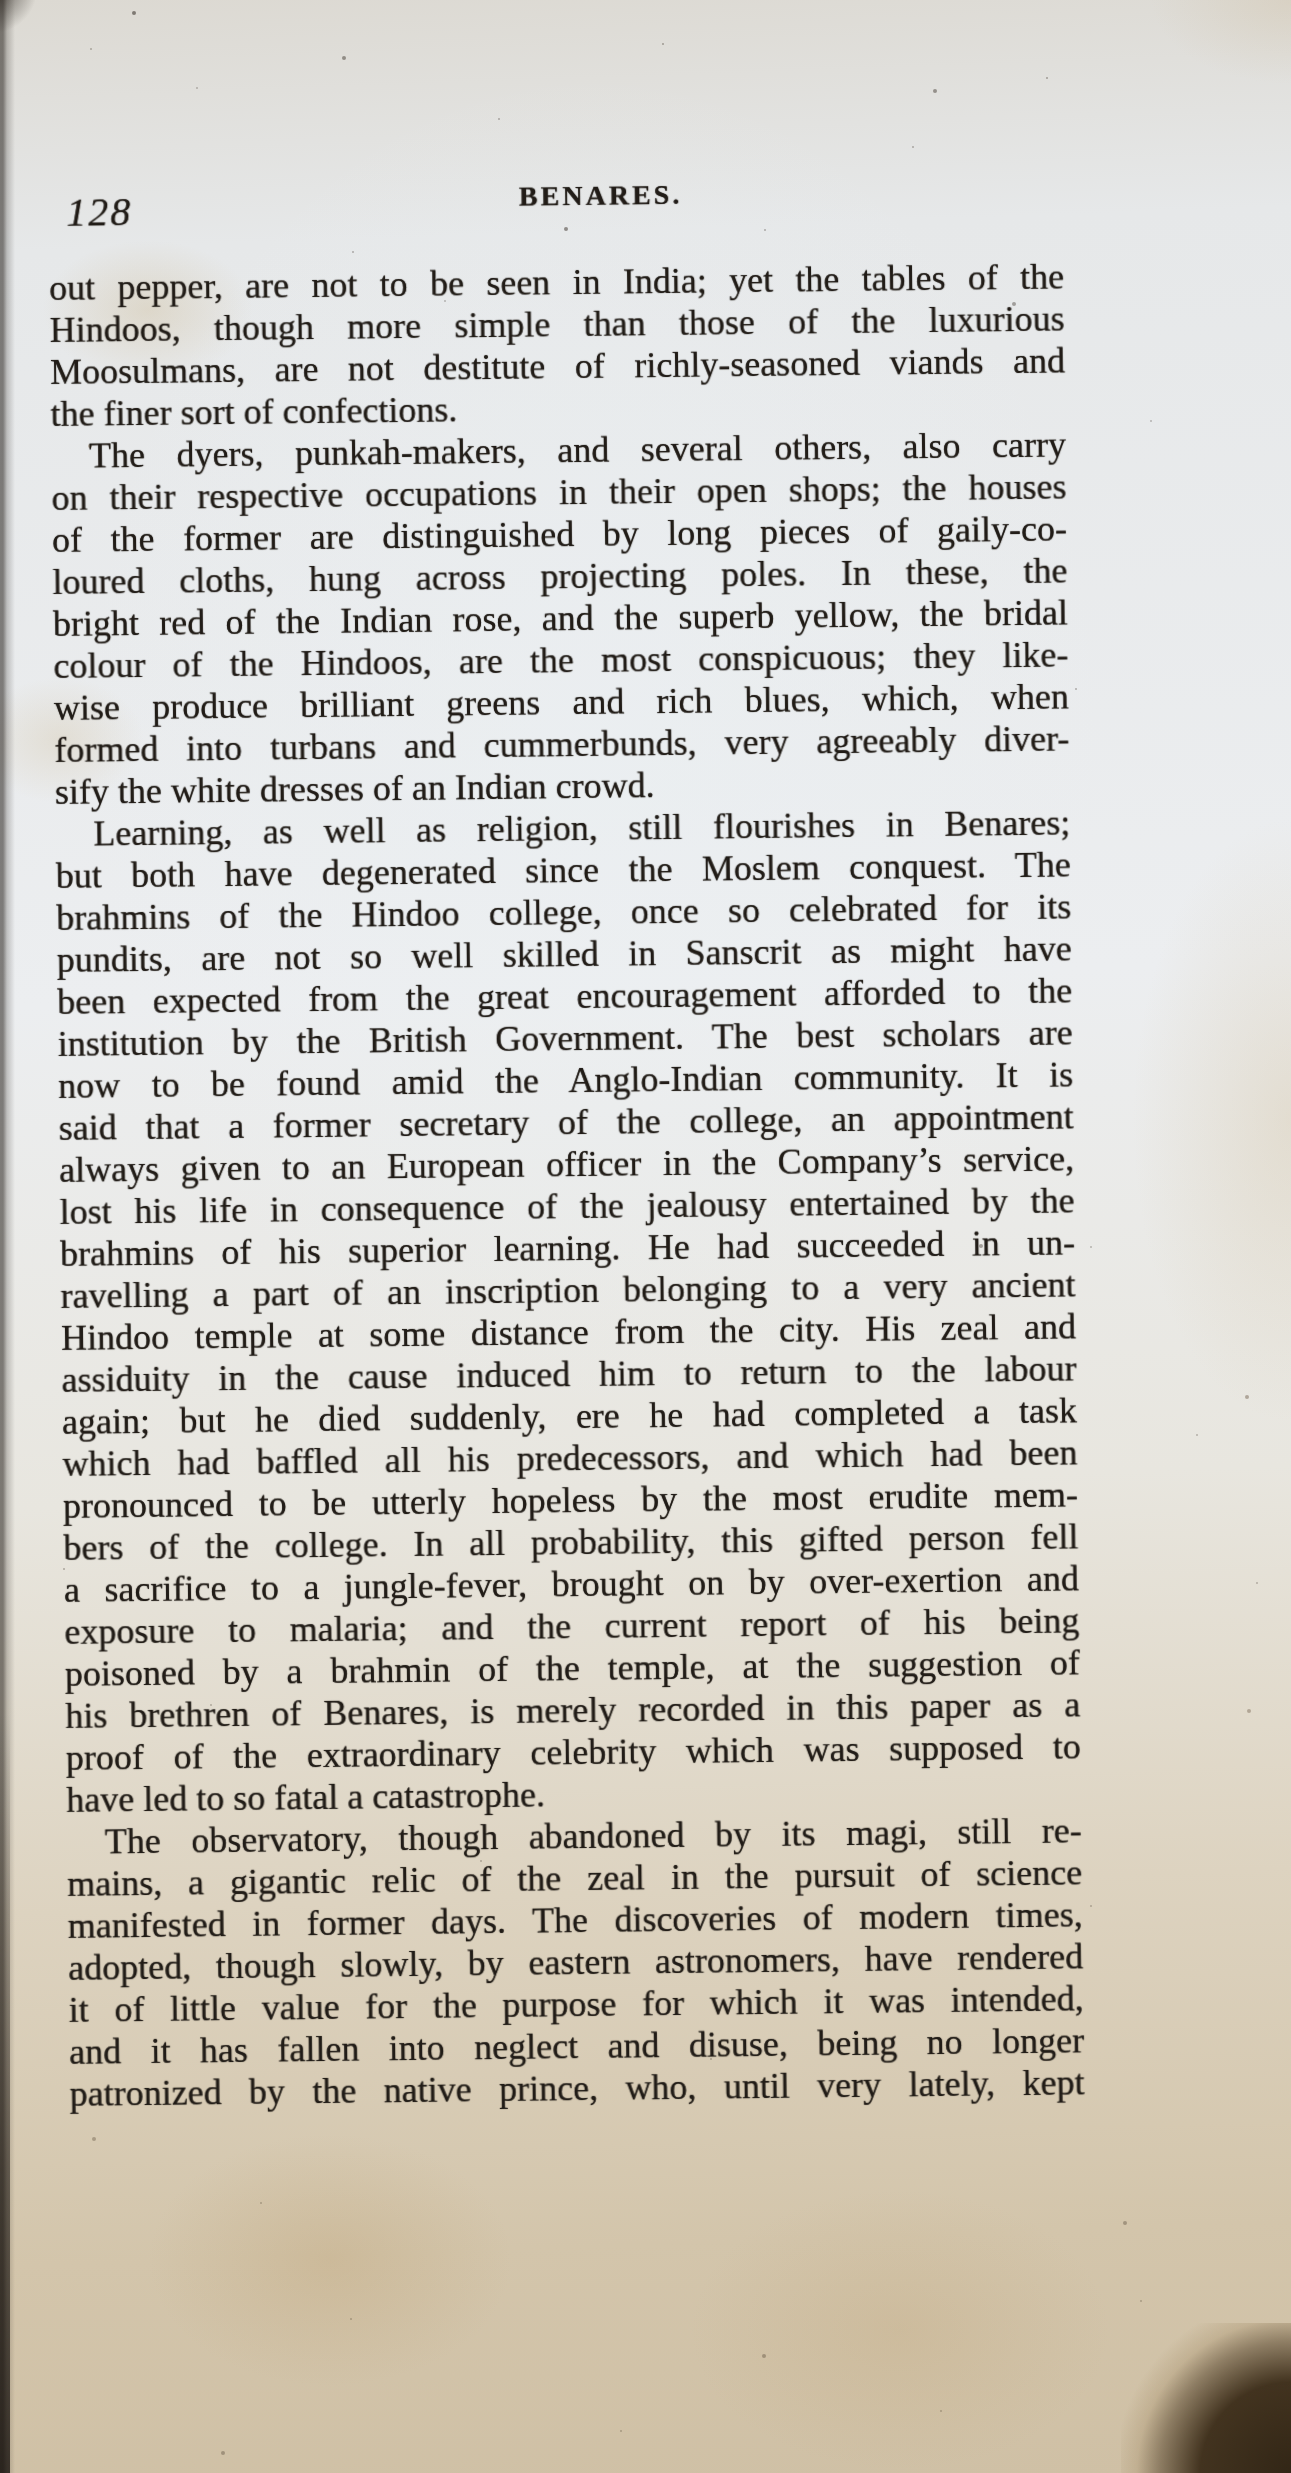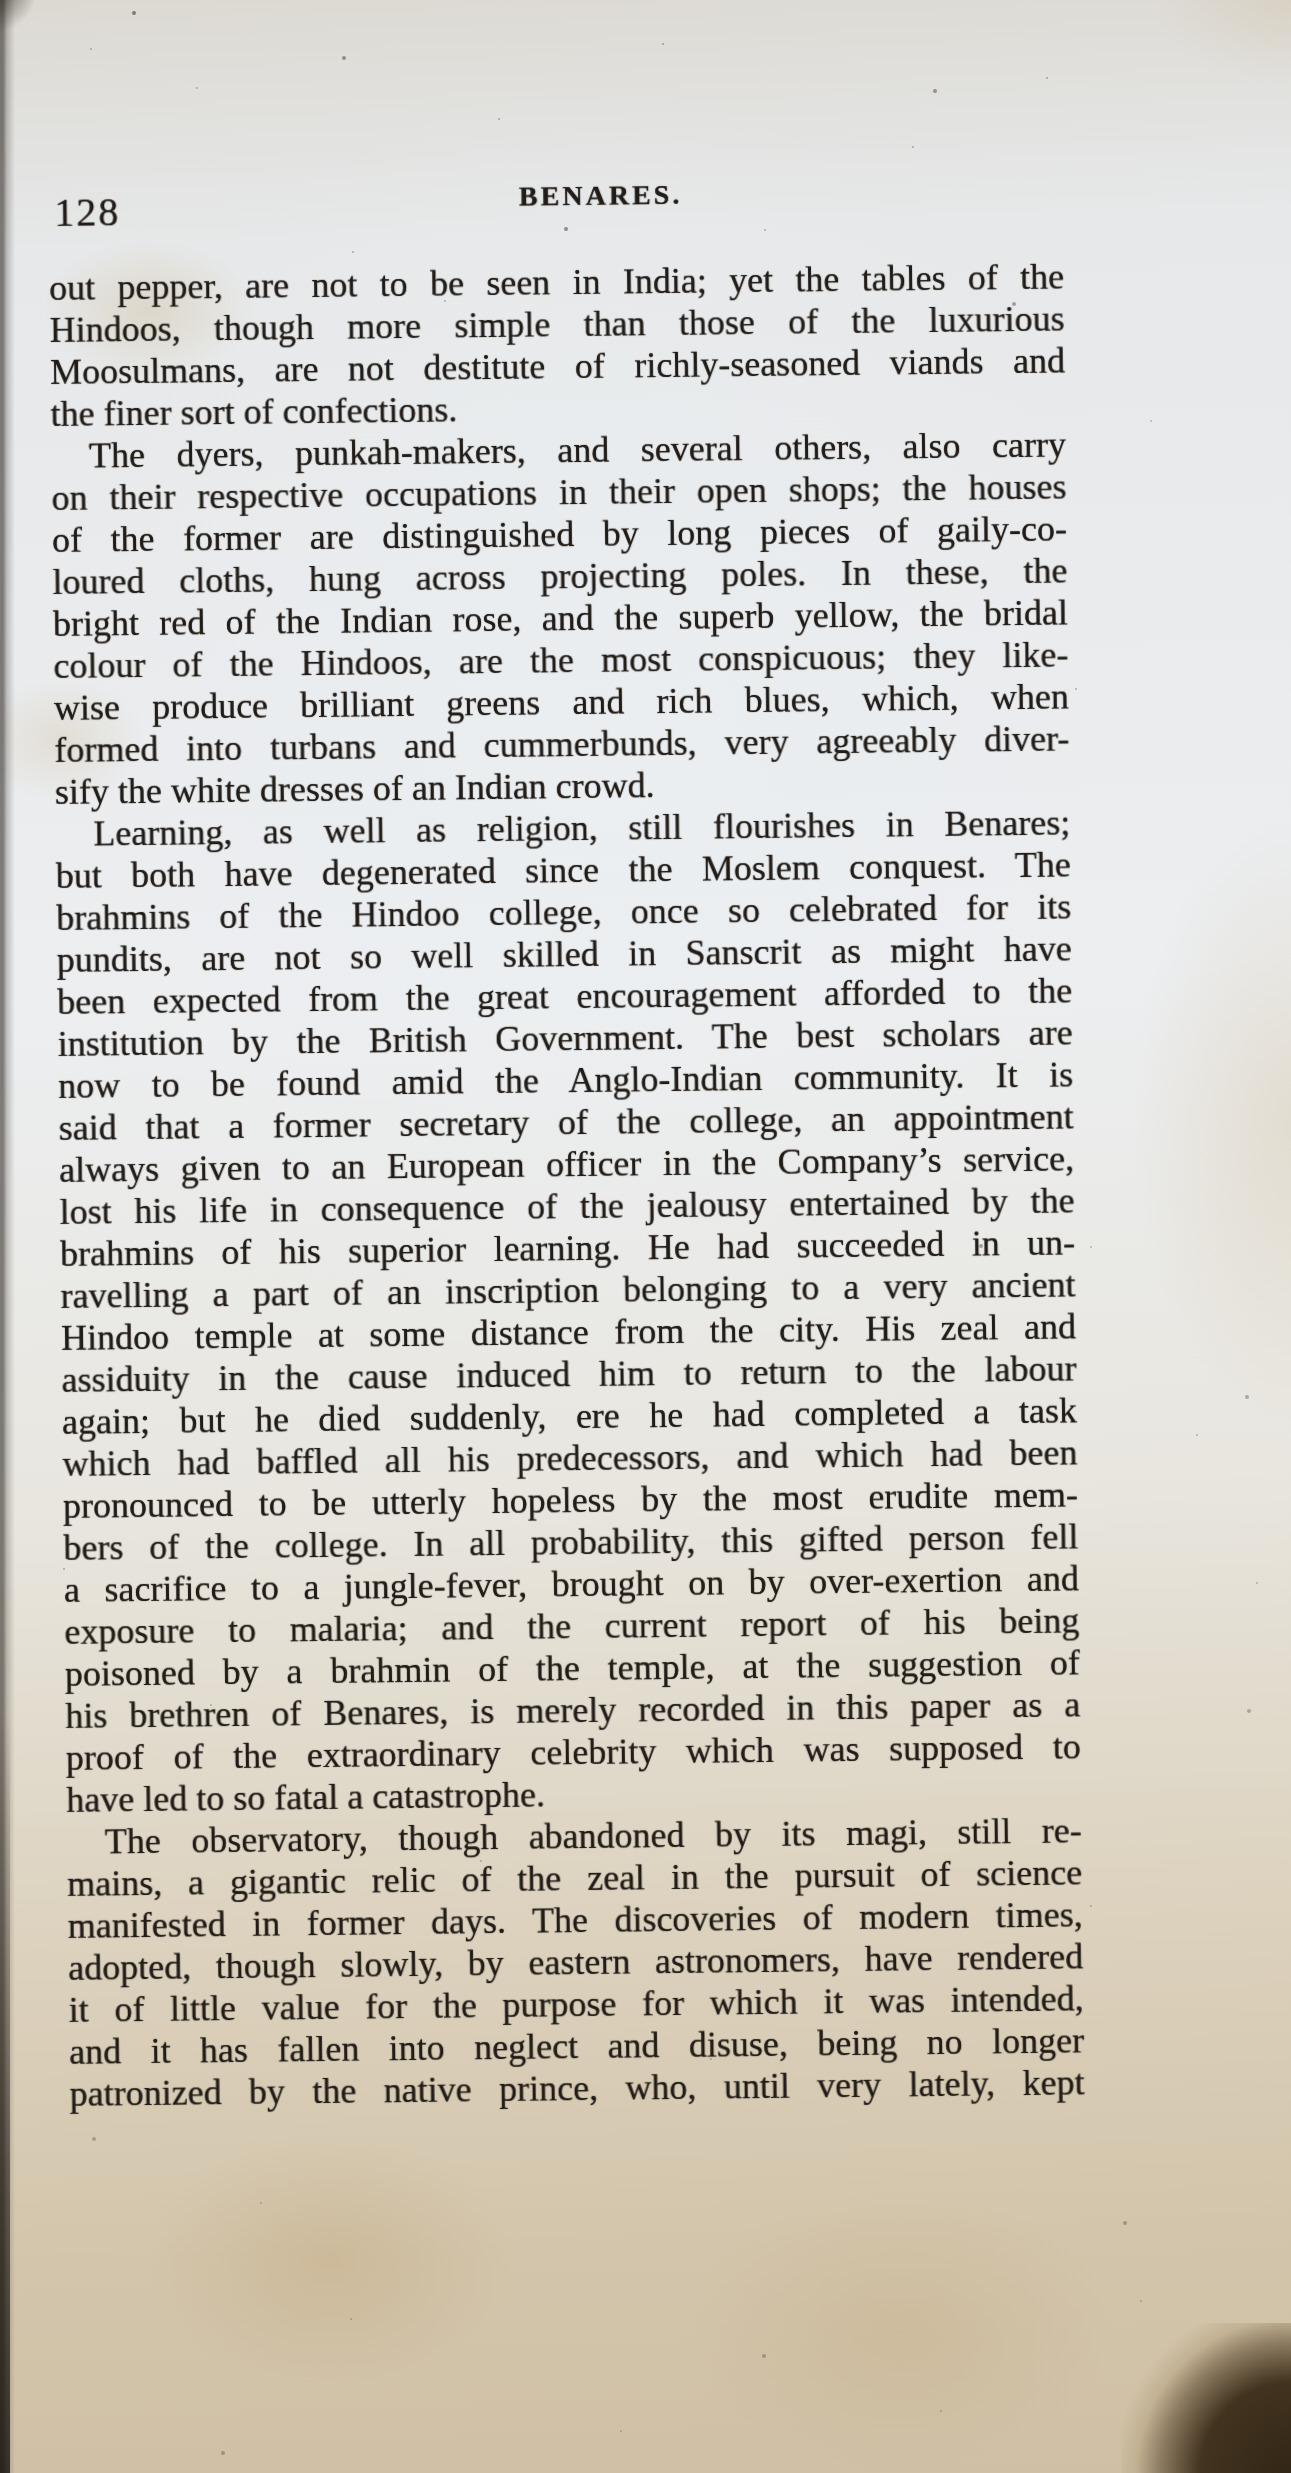--- a/index.html
+++ b/index.html
@@ -51,22 +51,22 @@
       222px 2452px 0 1px rgba(70,58,42,.35);
   }
   .content{
     position:absolute;left:48px;top:185px;width:1015px;
     transform:rotate(-0.65deg);transform-origin:0 0;
     color:#211c17;text-shadow:0 0 1px rgba(33,28,22,.85);
     filter:blur(0.2px);
   }
   .header{position:relative;height:46px;margin-bottom:36px;}
   .pagenum{
-    position:absolute;left:6px;top:8px;
-    font-size:40px;line-height:40px;letter-spacing:2px;
+    position:absolute;left:18px;top:8px;
+    font-size:40px;line-height:40px;letter-spacing:2px;font-style:italic;
   }
   .runhead{
     position:absolute;left:calc(50% + 45px);top:0;transform:translateX(-50%);
     font-size:28px;line-height:34px;font-weight:bold;letter-spacing:3px;
   }
   .body{font-size:36px;}
   .line{
     height:42px;line-height:42px;
     text-align:justify;text-align-last:justify;
     white-space:nowrap;

